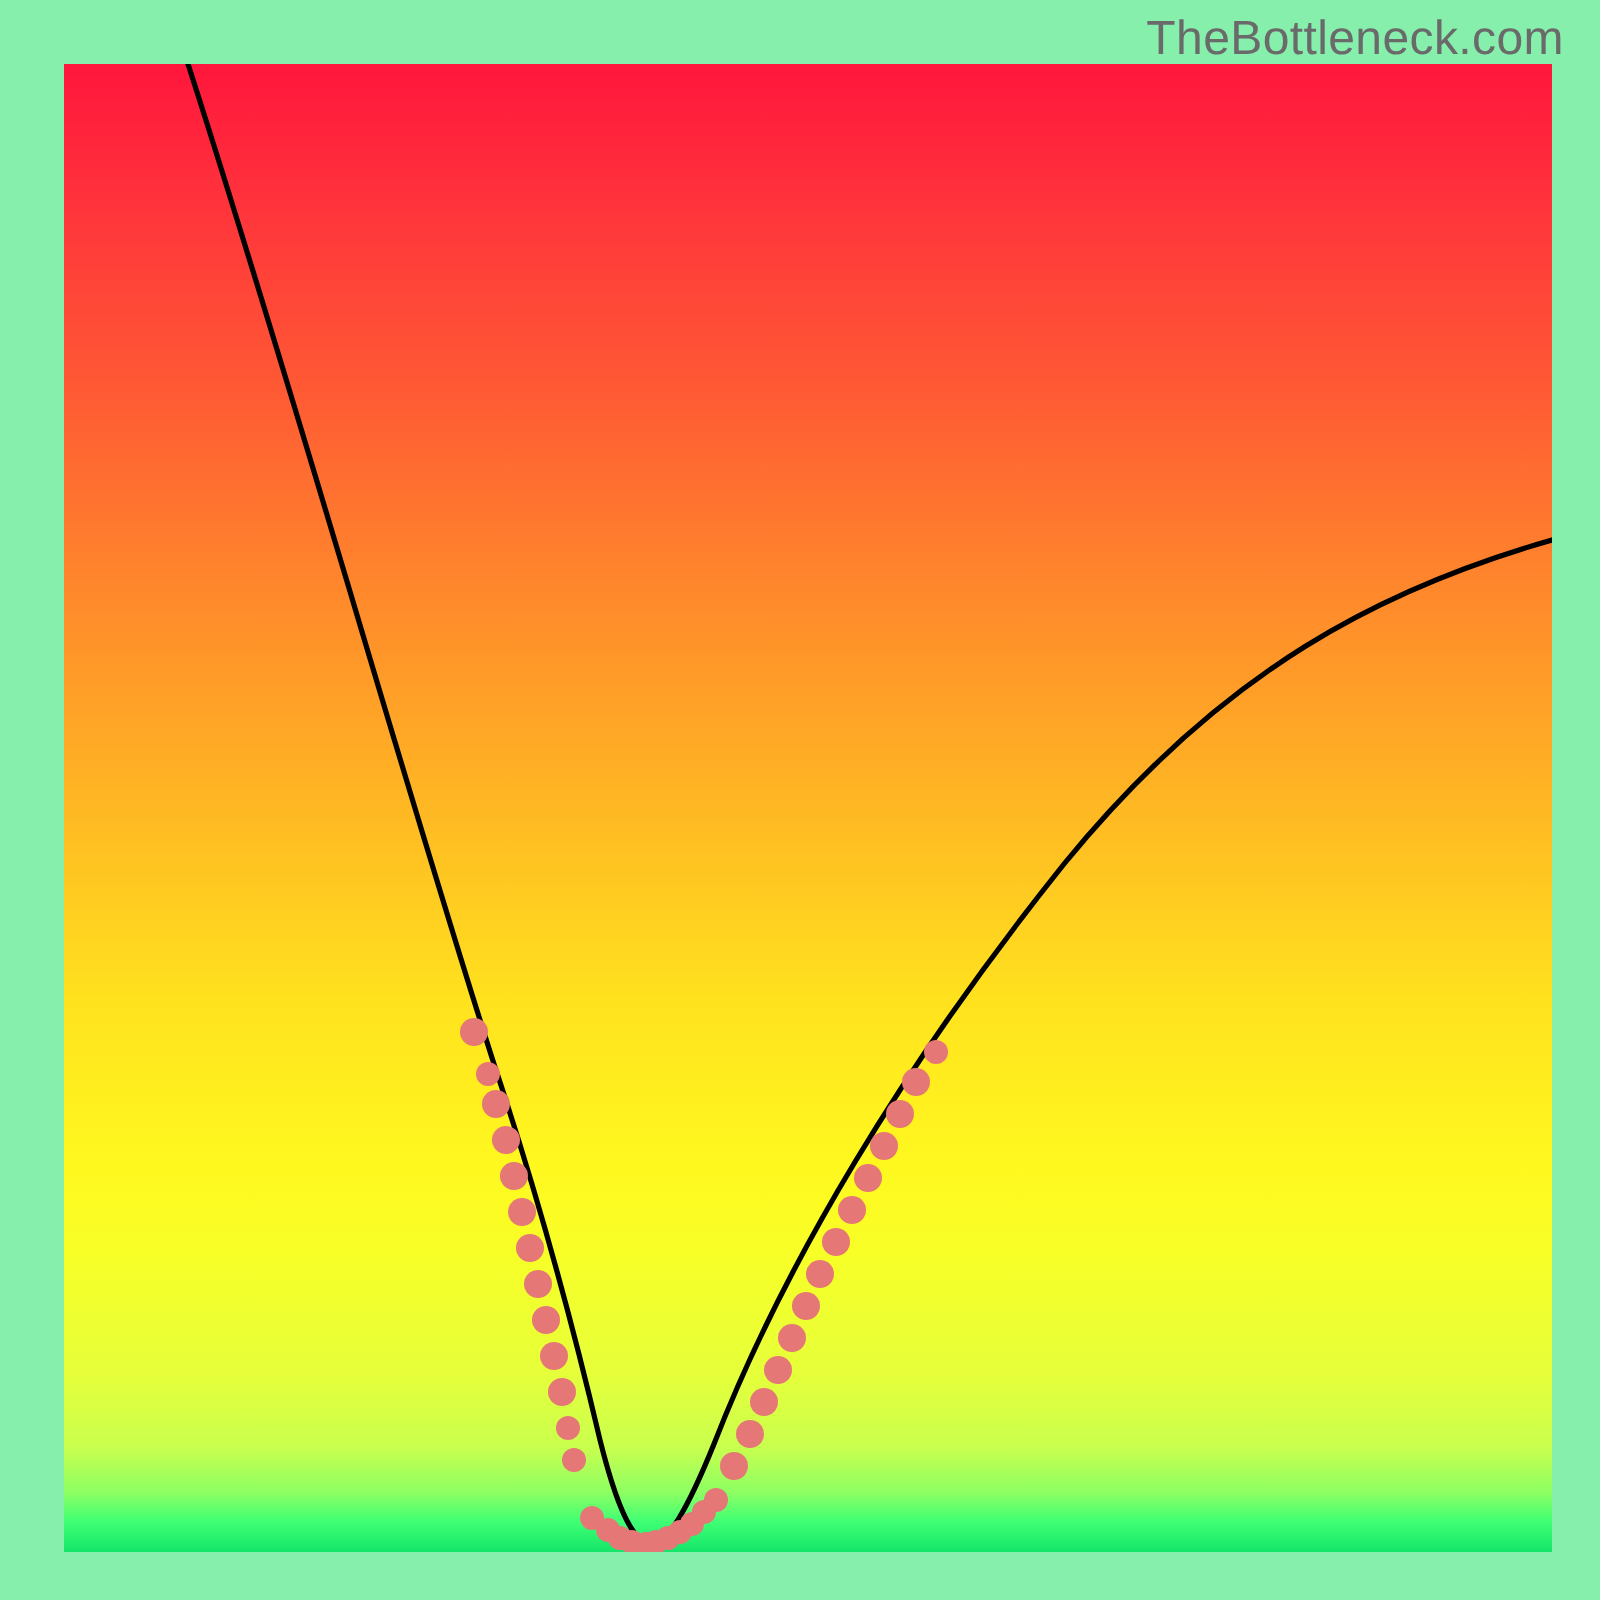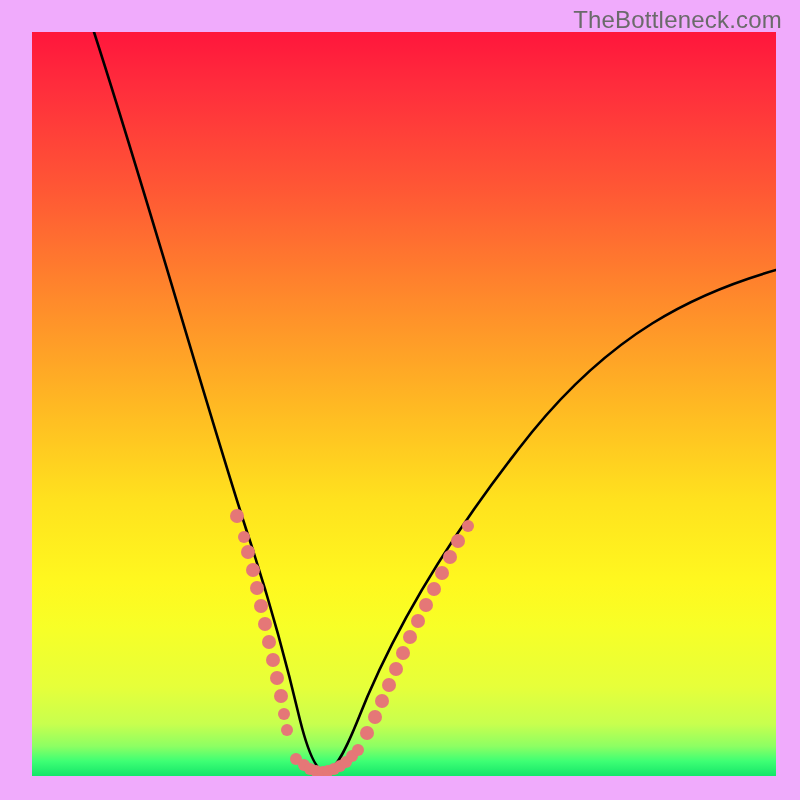--- a/index.html
+++ b/index.html
@@ -10,21 +10,21 @@
     overflow: hidden;
     background: #000;
     font-family: Arial, Helvetica, sans-serif;
   }
   .frame {
     position: absolute;
     top: 0;
     left: 0;
     width: 800px;
     height: 800px;
-    background: #f0abfc;
+    background: #86efac;
   }
   .plot-area {
     position: absolute;
     top: 32px;
     left: 32px;
     width: 744px;
     height: 744px;
     
     background: linear-gradient(to bottom,
       #ff163c 0%,

